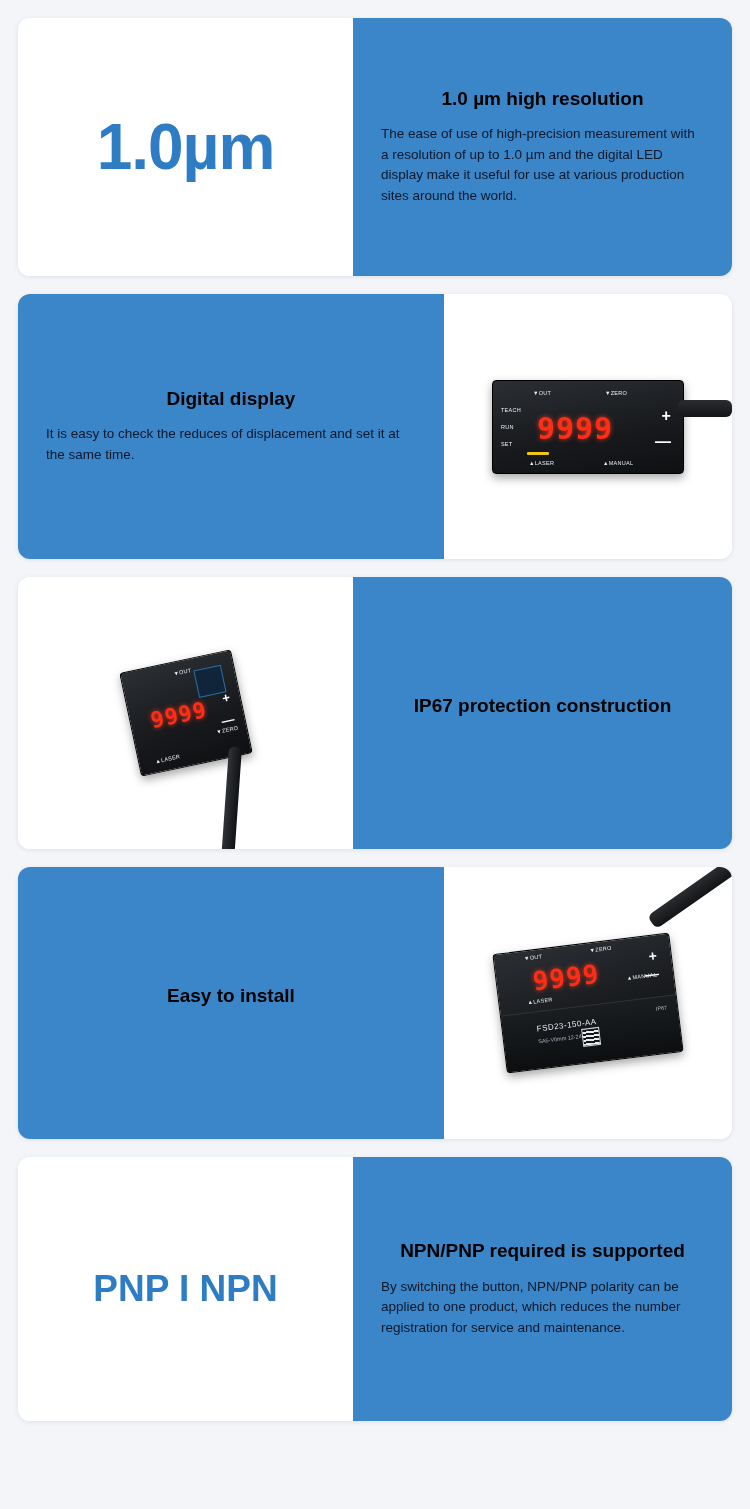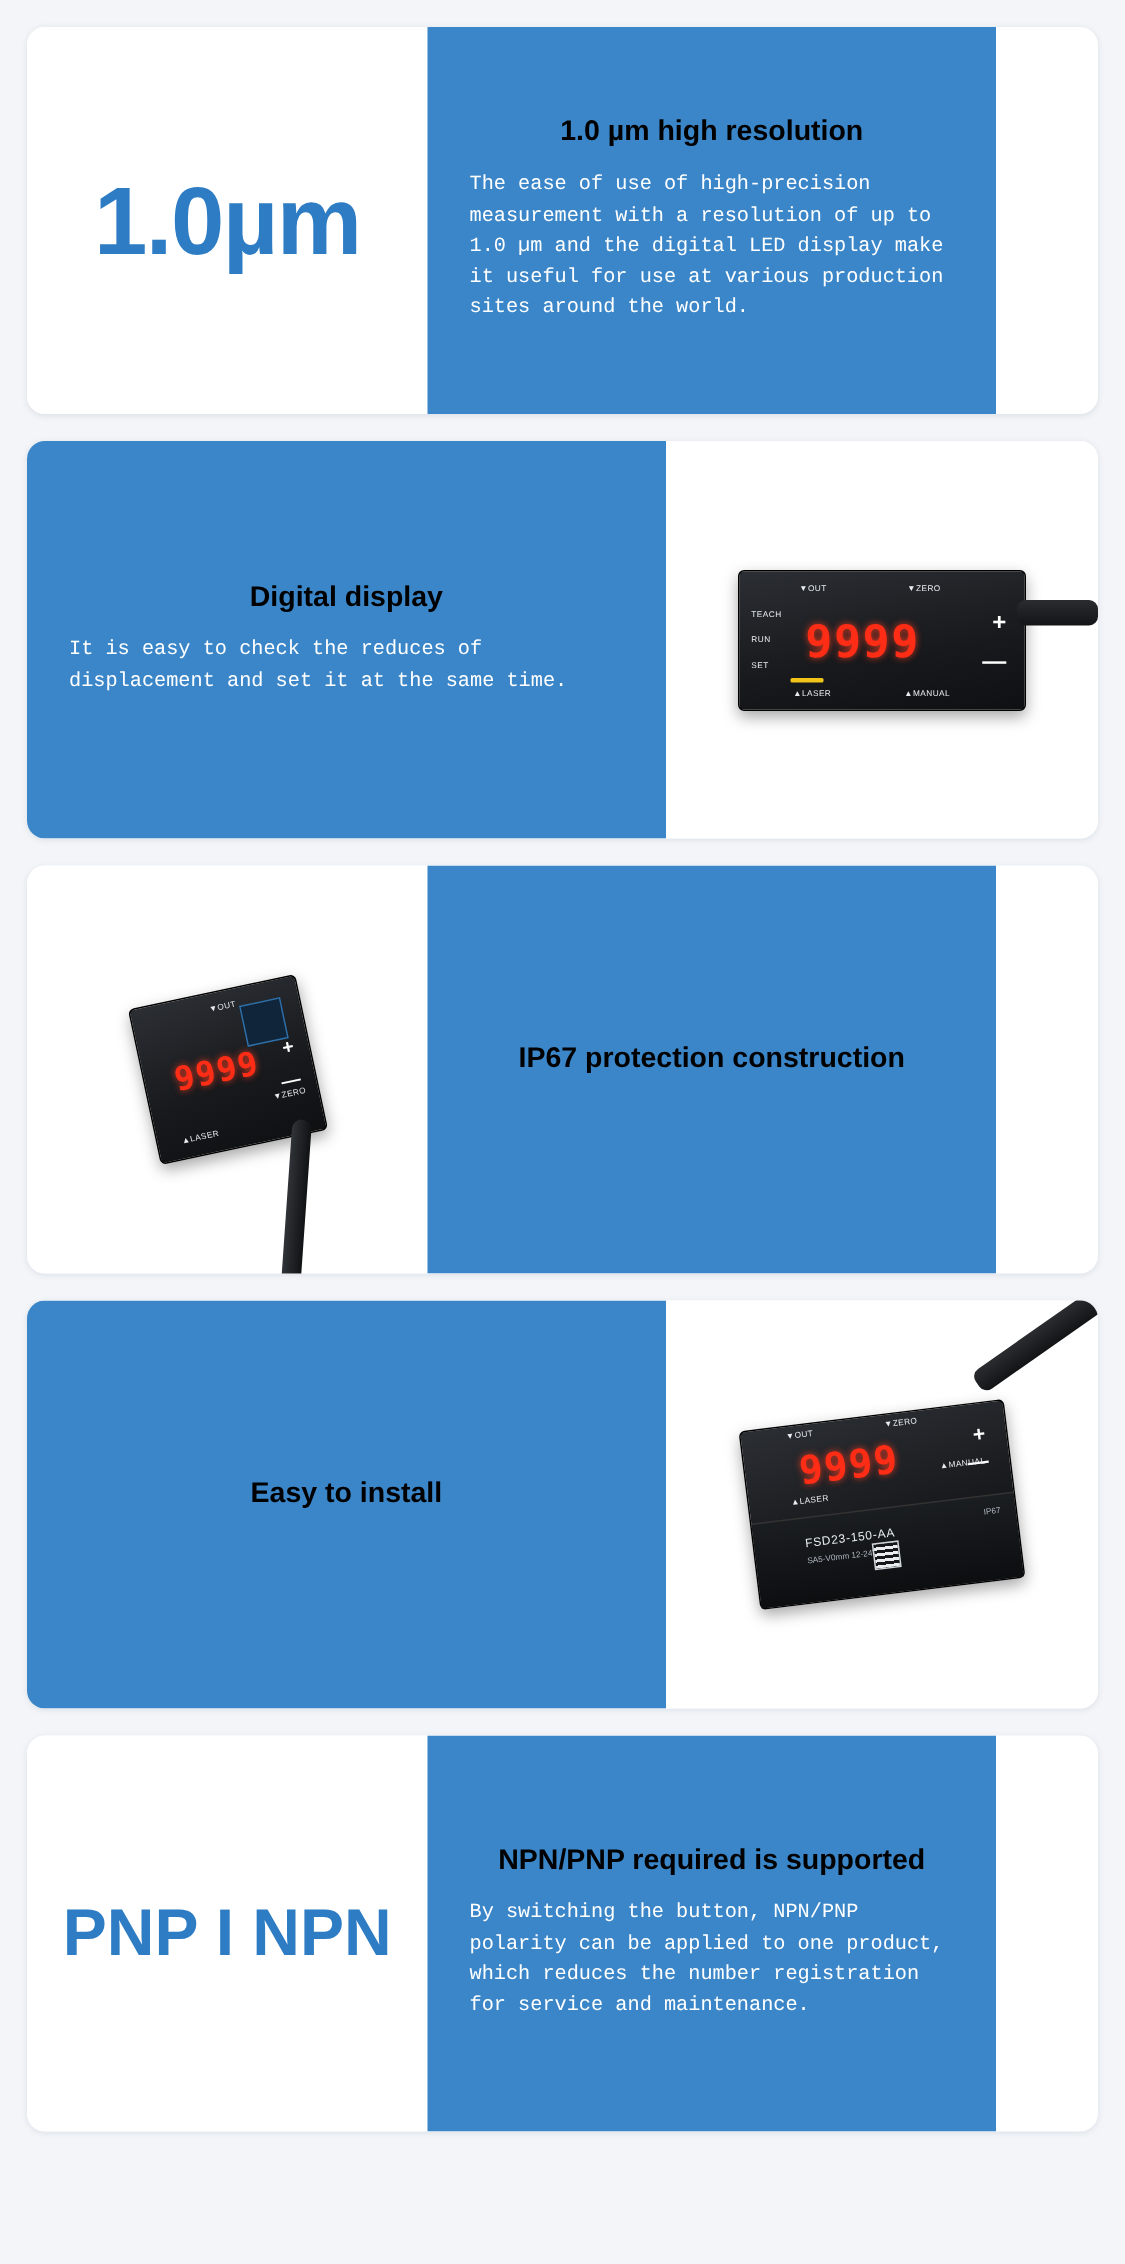--- a/index.html
+++ b/index.html
@@ -36,21 +36,21 @@
   .card.h4 { height: 272px; }
   .card.h5 { height: 264px; }
 
   .pane {
     box-sizing: border-box;
     position: relative;
   }
   .pane.white { background: #ffffff; }
   .pane.blue  { background: #3a86c8; }
 
-  .pane.left-img   { width: 267px; }
+  .pane.left-img   { width: 335px; }
   .pane.right-text { width: 379px; }
   .pane.left-text  { width: 464px; }
   .pane.right-img  { width: 314px; }
 
   .text-block {
     box-sizing: border-box;
     padding: 0 28px;
     height: 100%;
     display: flex;
     flex-direction: column;
@@ -63,36 +63,36 @@
     font-size: 19px;
     font-weight: bold;
     line-height: 1.2;
   }
   .title.on-blue { color: #000000; }
   p.body {
     margin: 0;
     font-size: 13.5px;
     line-height: 1.52;
   }
-  .body.on-blue { color: #ffffff; font-family: Liberation Mono, monospace; }
+  .body.on-blue { color: #0f172a; }
 
   .center-title { text-align: center; }
 
   
   .bigtext {
     height: 100%;
     display: flex;
     align-items: center;
     justify-content: center;
     color: #2e7dc4;
     font-weight: bold;
     letter-spacing: -1px;
   }
   .bigtext.um { font-size: 64px; }
-  .bigtext.pnp { font-size: 44px; letter-spacing: 0px; }
+  .bigtext.pnp { font-size: 37px; letter-spacing: 0px; }
 
   
   .img-wrap {
     height: 100%;
     display: flex;
     align-items: center;
     justify-content: center;
   }
 
   .sensor {

